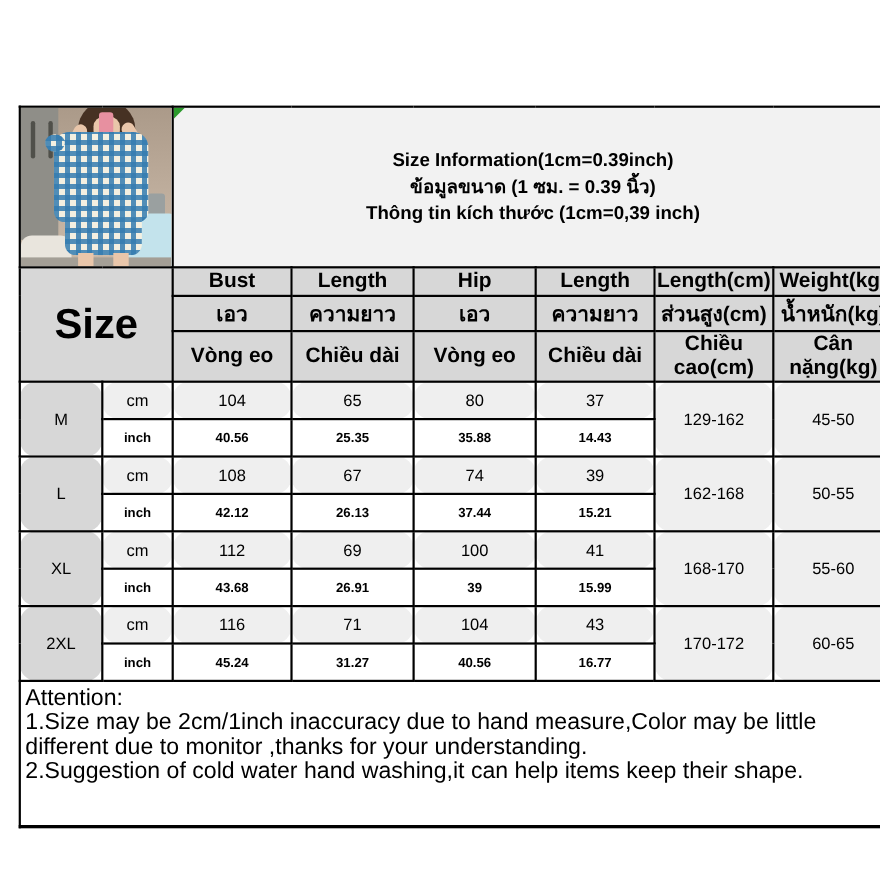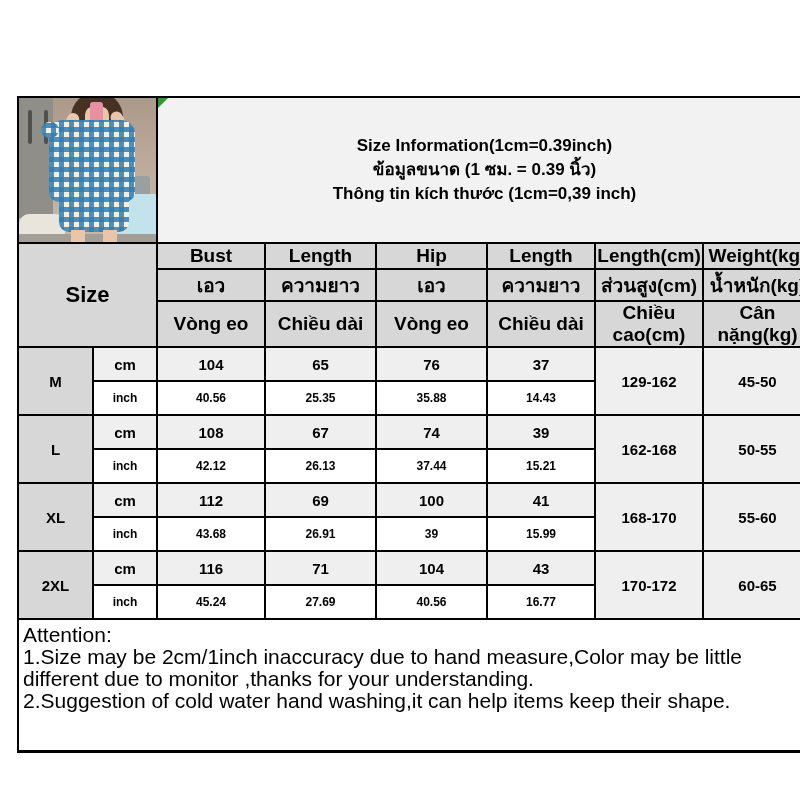--- a/index.html
+++ b/index.html
@@ -3,24 +3,24 @@
 <meta charset="utf-8">
 <style>
   html,body{margin:0;padding:0;background:#fff;}
   body{width:800px;height:800px;position:relative;font-family:"Liberation Sans",sans-serif;color:#000;}
   .sheet{position:absolute;left:1px;top:96px;width:797px;margin-left:16px;}
   table.size-table{border-collapse:collapse;table-layout:fixed;width:796px;}
   table.size-table td{border:2px solid #000;padding:0;text-align:center;vertical-align:middle;overflow:hidden;}
   .title-cell{background:#f2f2f2;position:relative;font-weight:bold;font-size:17px;line-height:24px;}
   .green-tri{position:absolute;left:0;top:0;width:0;height:0;border-top:10px solid #2c9a2c;border-right:10px solid transparent;}
   .hdr{background:#d7d7d7;font-weight:bold;font-size:19px;height:24px;}
-  .size-big{background:#d7d7d7;font-weight:bold;font-size:22px;}
+  .size-big{background:#d7d7d7;font-weight:bold;font-size:38px;}
   .size-lbl{background:#d7d7d7;font-weight:bold;font-size:17px;}
   .unit{font-weight:bold;font-size:15px;}
-  .row-cm td{background:#efefef;height:32px;font-size:15px;font-weight:bold;}
+  .row-cm td{background:#efefef;height:32px;font-size:15px;font-weight:normal;border-radius:15px;}
   .row-inch td{background:#ffffff;height:32px;font-size:12px;font-weight:bold;}
   .row-cm td.size-lbl, .row-inch td.size-lbl{background:#d7d7d7;}
   .range-cell{background:#efefef !important;font-weight:bold;font-size:15px;}
   .attention{box-sizing:border-box;width:797px;min-height:133px;border-left:2px solid #000;border-bottom:3px solid #000;border-right:1px solid #9a9a9a;background:#fff;padding:4px 6px 10px 4px;font-size:21px;line-height:22px;font-weight:normal;}
   .attention div{white-space:normal;}
   
   .photo{position:relative;width:100%;height:144px;background:linear-gradient(180deg,#ab9a89 0%,#bfae9d 55%,#c8b8a8 100%);overflow:hidden;}
   .wardrobe{position:absolute;left:0;top:0;width:34px;height:120px;background:#8f8e88;}
   .handle{position:absolute;top:12px;width:4px;height:34px;background:#50504a;border-radius:2px;}
   .handle.h1{left:9px;}
@@ -110,21 +110,21 @@
       <td class="hdr">Chiều dài</td>
       <td class="hdr">Chiều cao(cm)</td>
       <td class="hdr">Cân nặng(kg)</td>
     </tr>
 
     <tr class="row-cm">
       <td rowspan="2" class="size-lbl">M</td>
       <td class="unit">cm</td>
       <td>104</td>
       <td>65</td>
-      <td>76</td>
+      <td>80</td>
       <td>37</td>
       <td rowspan="2" class="range-cell">129-162</td>
       <td rowspan="2" class="range-cell">45-50</td>
     </tr>
     <tr class="row-inch">
       <td class="unit">inch</td>
       <td>40.56</td>
       <td>25.35</td>
       <td>35.88</td>
       <td>14.43</td>
@@ -172,21 +172,21 @@
       <td>116</td>
       <td>71</td>
       <td>104</td>
       <td>43</td>
       <td rowspan="2" class="range-cell">170-172</td>
       <td rowspan="2" class="range-cell">60-65</td>
     </tr>
     <tr class="row-inch">
       <td class="unit">inch</td>
       <td>45.24</td>
-      <td>27.69</td>
+      <td>31.27</td>
       <td>40.56</td>
       <td>16.77</td>
     </tr>
   </tbody>
     </table>
 
   <div class="attention">
     <div>Attention:</div>
     <div>1.Size may be 2cm/1inch inaccuracy due to hand measure,Color may be little different due to monitor ,thanks for your understanding.</div>
     <div>2.Suggestion of cold water hand washing,it can help items keep their shape.</div>

